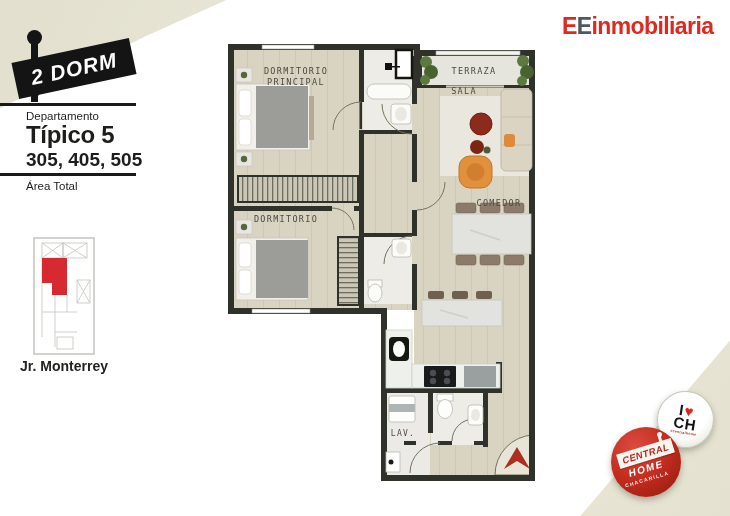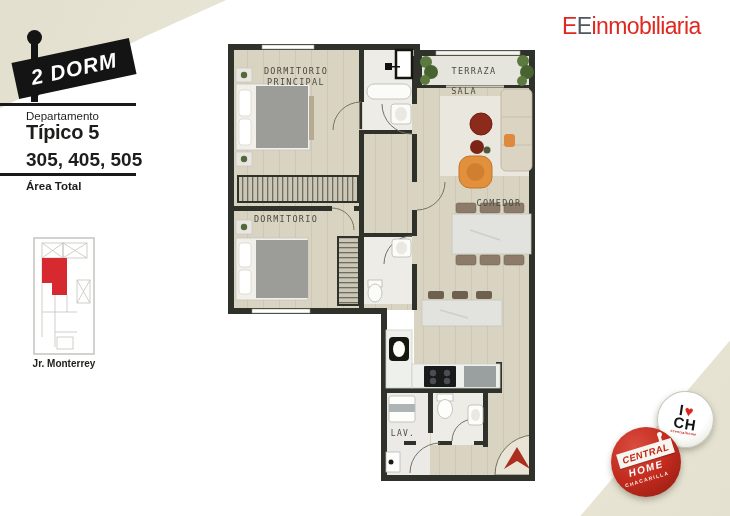--- a/index.html
+++ b/index.html
@@ -26,29 +26,29 @@
   .sign .plate{
     position:absolute;left:4px;top:22px;width:120px;height:37px;background:#141414;
     transform:rotate(-12deg);display:flex;align-items:center;justify-content:center;
     color:#ffffff;font-weight:700;font-style:italic;font-size:21px;letter-spacing:1px;
   }
   
   .rule{position:absolute;left:0;height:2.5px;background:#191919;width:136px;}
   .rule.r1{top:103px;} .rule.r2{top:173px;}
   .sb{position:absolute;left:26px;color:#1d1d1b;}
   .sb.dept-label{top:110px;font-size:11.5px;font-weight:500;}
-  .sb.dept-name{top:121px;font-size:20px;font-weight:700;letter-spacing:-.3px;}
+  .sb.dept-name{top:121px;font-size:24px;font-weight:700;letter-spacing:-.3px;}
   .sb.units{top:149px;font-size:19px;font-weight:700;}
-  .sb.area-label{top:180px;font-size:11.5px;font-weight:700;}
+  .sb.area-label{top:180px;font-size:11.5px;font-weight:400;}
   .sb.area-value{top:190px;font-size:26px;font-weight:700;letter-spacing:-.3px;}
   .street{position:absolute;left:18px;top:358px;width:92px;text-align:center;
-    font-size:10px;font-weight:600;color:#23221f;}
+    font-size:14px;font-weight:600;color:#23221f;}
   .locator{position:absolute;left:33px;top:237px;}
   
-  .logo{position:absolute;left:562px;top:13px;font-size:23px;font-weight:400;letter-spacing:-.6px;}
+  .logo{position:absolute;left:562px;top:13px;font-size:23px;font-weight:700;letter-spacing:-.6px;}
   .logo .e1{color:#e0281f;} .logo .e2{color:#4d5861;} .logo .rest{color:#e0281f;}
   
   .stamp{position:absolute;border-radius:50%;box-shadow:0 3px 6px rgba(60,58,40,.35);}
   .ilch{
     left:657px;top:391px;width:55px;height:55px;
     background:radial-gradient(circle at 38% 30%,#ffffff 55%,#e7e7df 85%,#d8d8ce);
     border:1px solid #c6c6bc;display:flex;flex-direction:column;align-items:center;justify-content:center;
     transform:rotate(9deg);
   }
   .ilch .row1{font-size:15px;font-weight:800;color:#141414;line-height:13px;letter-spacing:1px;}

